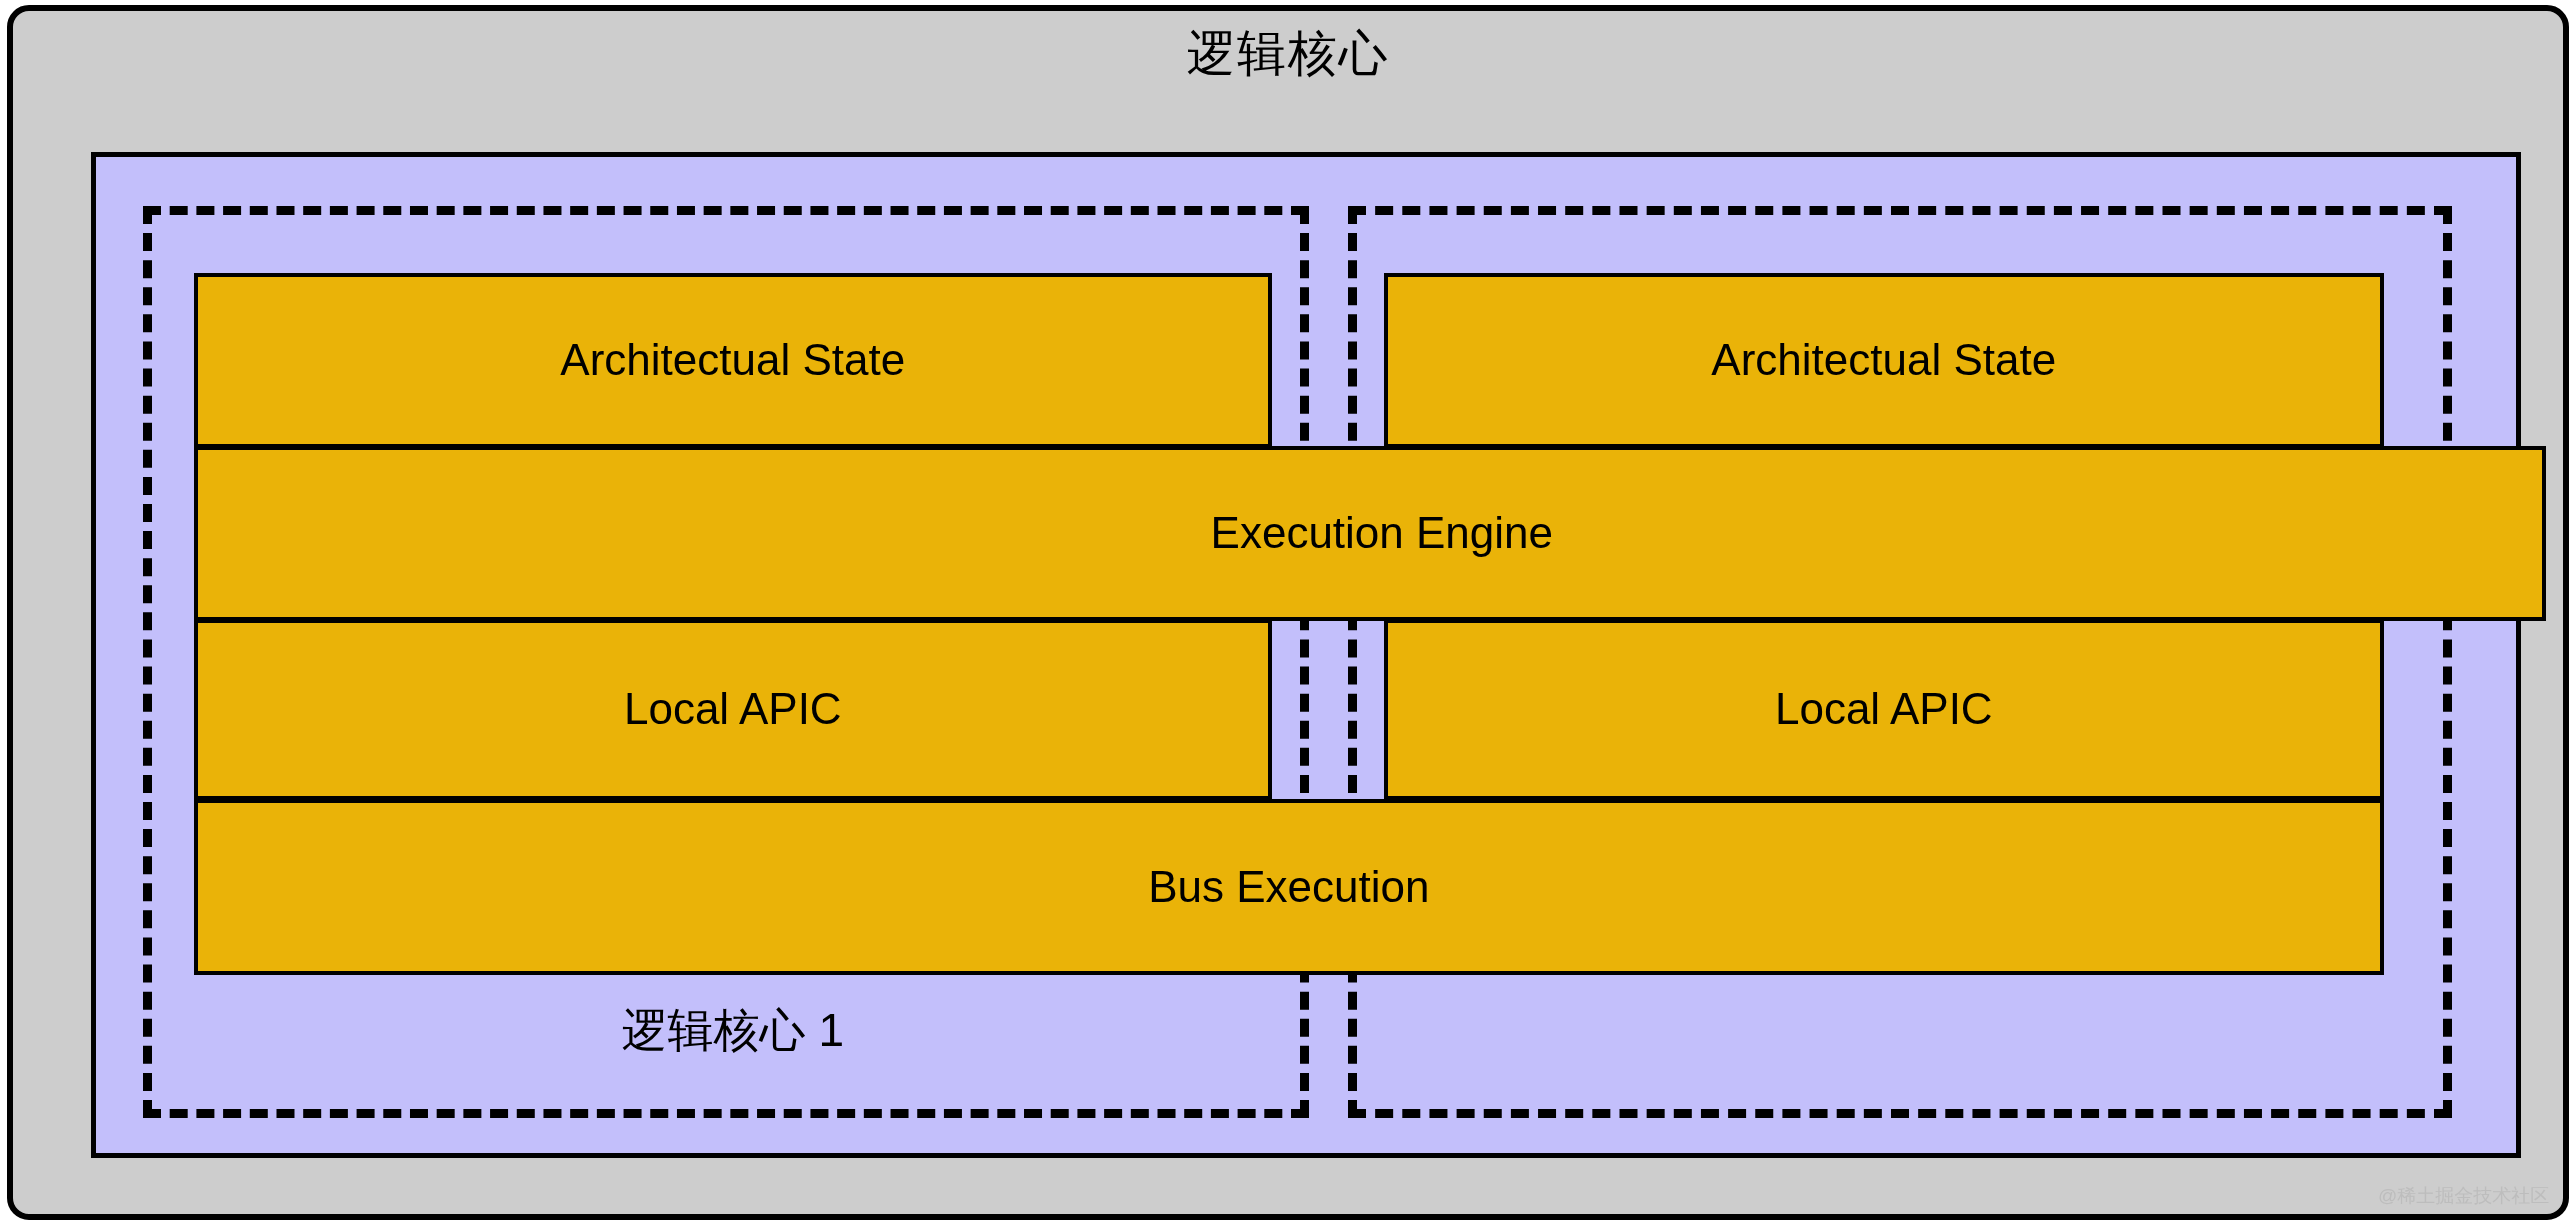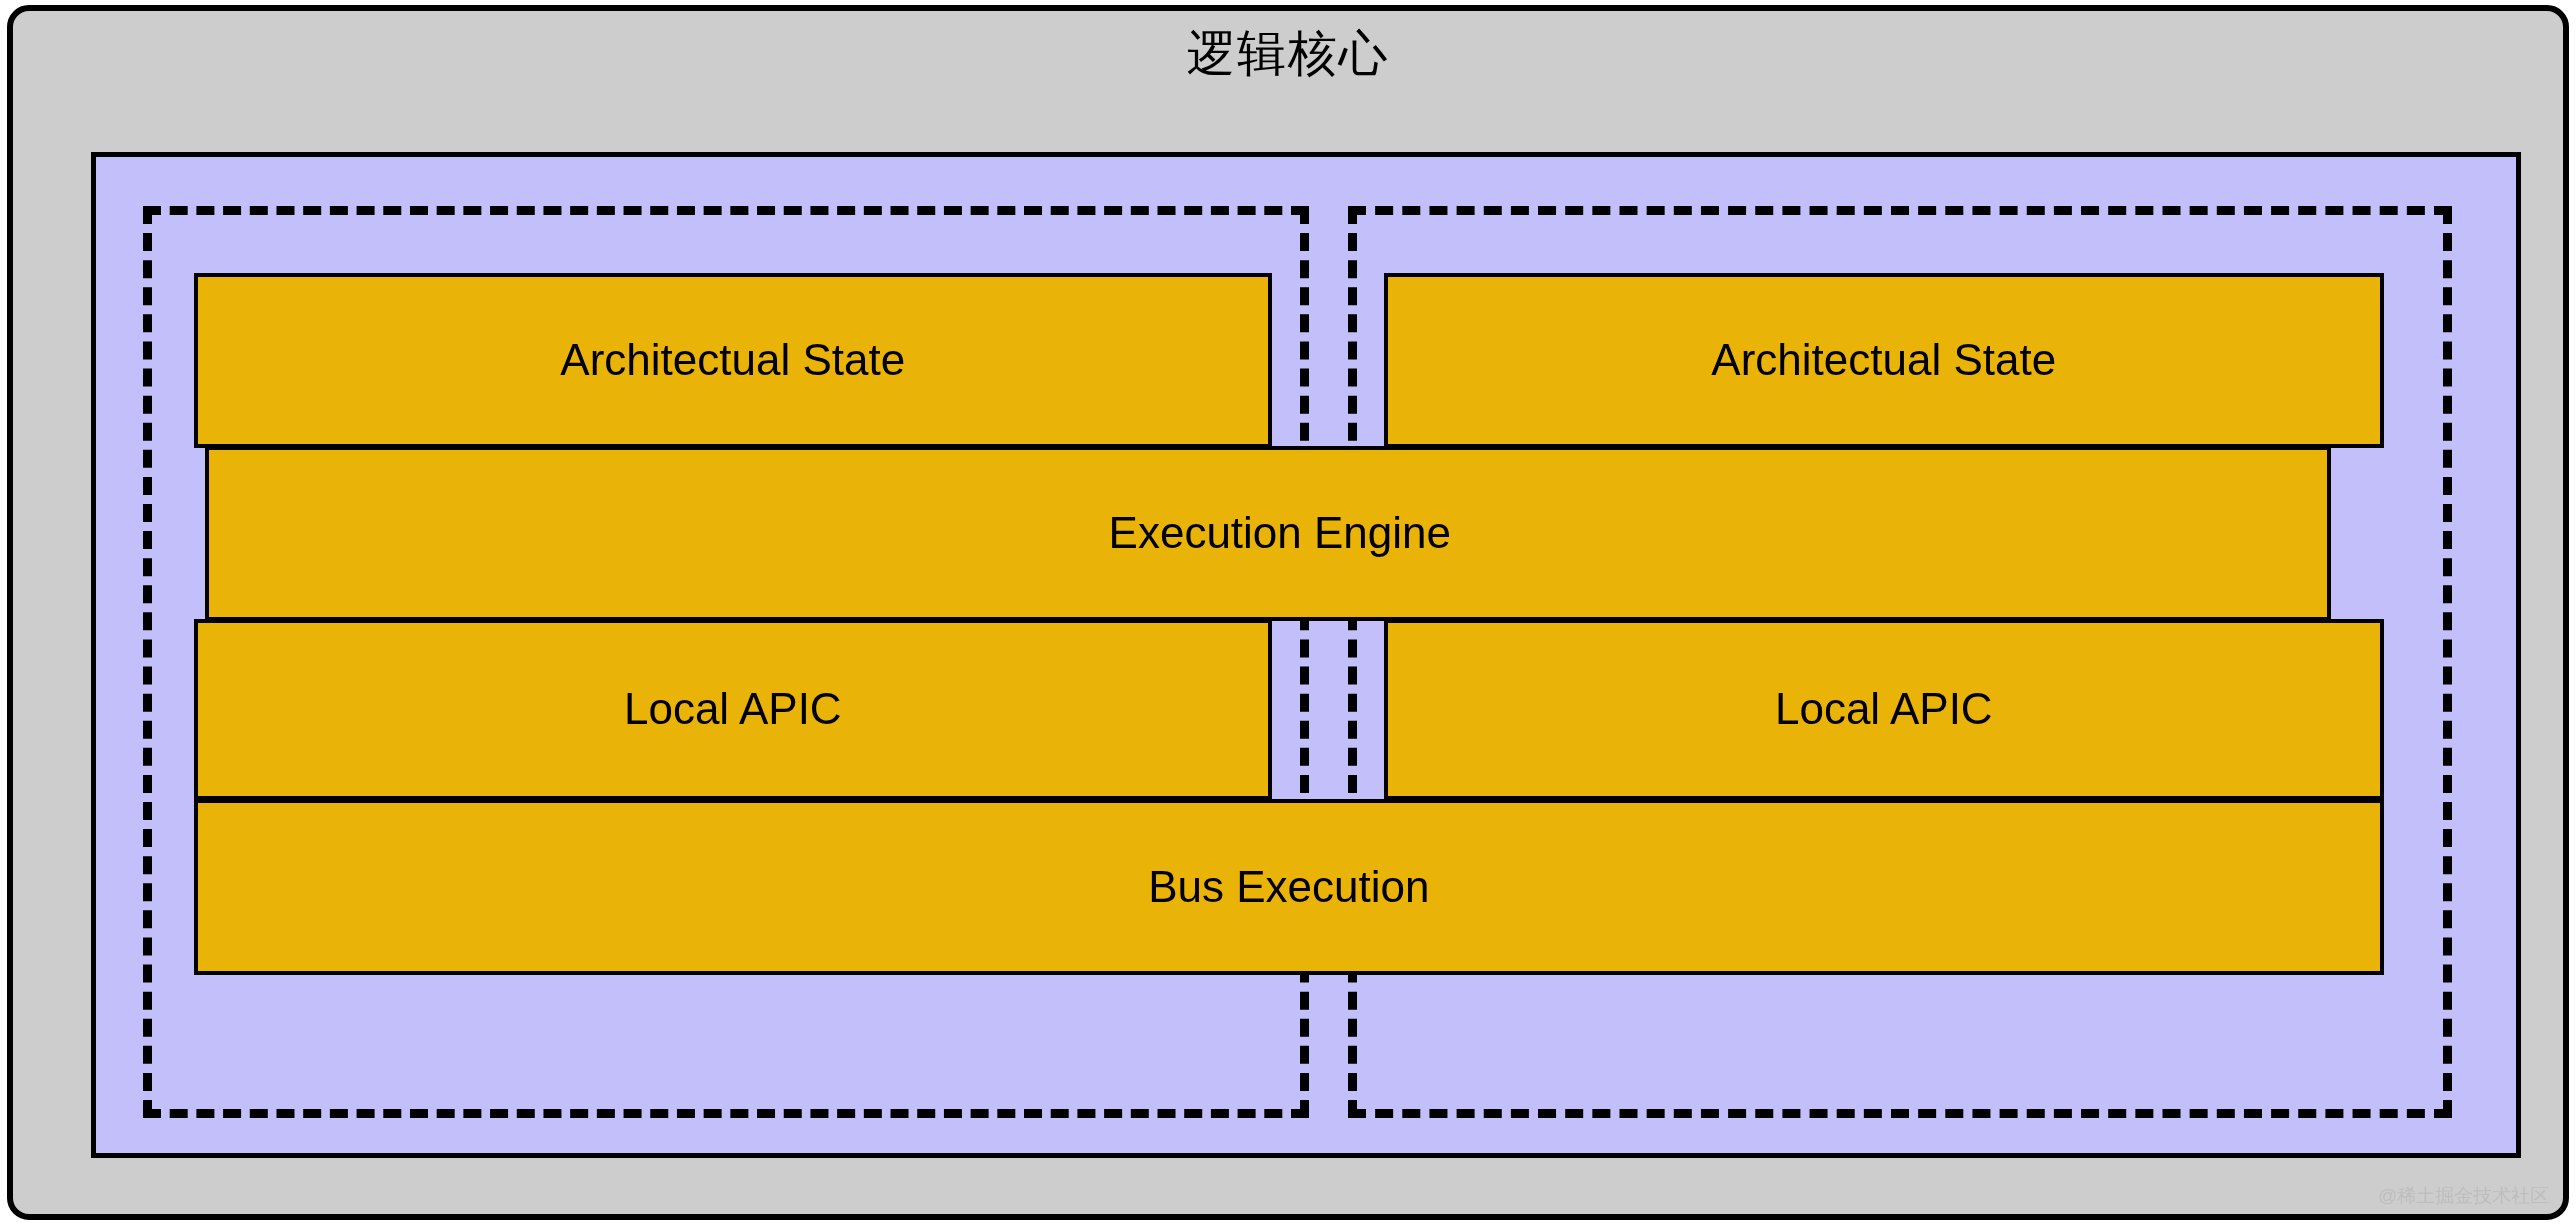--- a/index.html
+++ b/index.html
@@ -101,23 +101,23 @@
   }
   .block.arch-right {
     left: 1371px;
     top: 262px;
     width: 1000px;
     height: 175px;
   }
 
   
   .block.exec {
-    left: 192px;
+    left: 181px;
     top: 435px;
-    width: 2126px;
+    width: 2352px;
     height: 175px;
     padding-left: 24px;
   }
 
   
   .block.apic-left {
     left: 181px;
     top: 608px;
     width: 1078px;
     height: 181px;
@@ -203,19 +203,20 @@
     </div>
 
     <div class="block apic-right">
       <span>Local APIC</span>
     </div>
 
     <div class="block bus">
       <span>Bus Execution</span>
     </div>
 
+    <div class="core-caption left">逻辑核心 1</div>
 
 
     <div class="watermark">@稀土掘金技术社区</div>
 
   </div>
 </div>
 
 
 </body></html>

